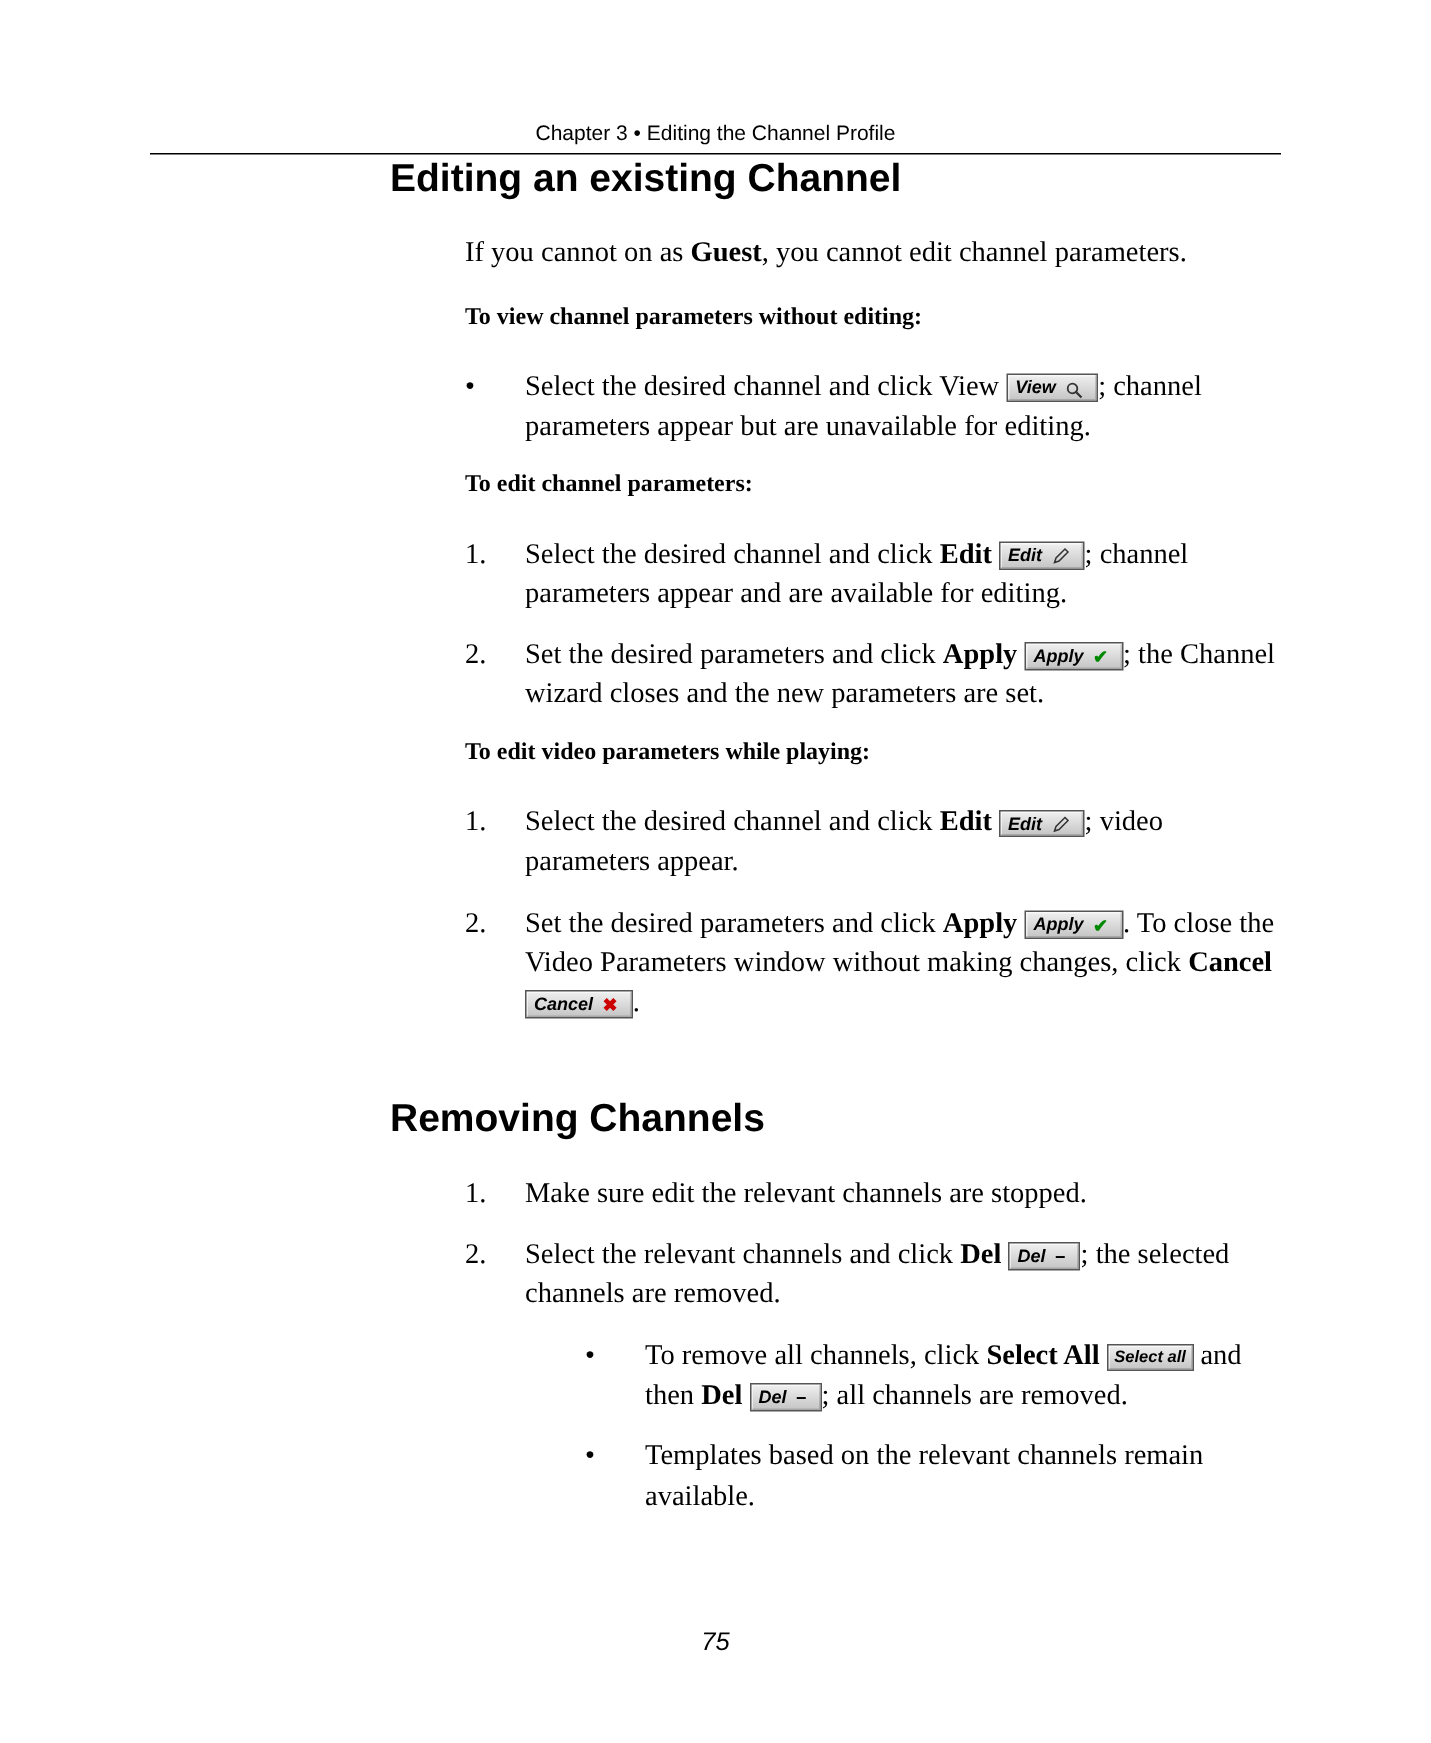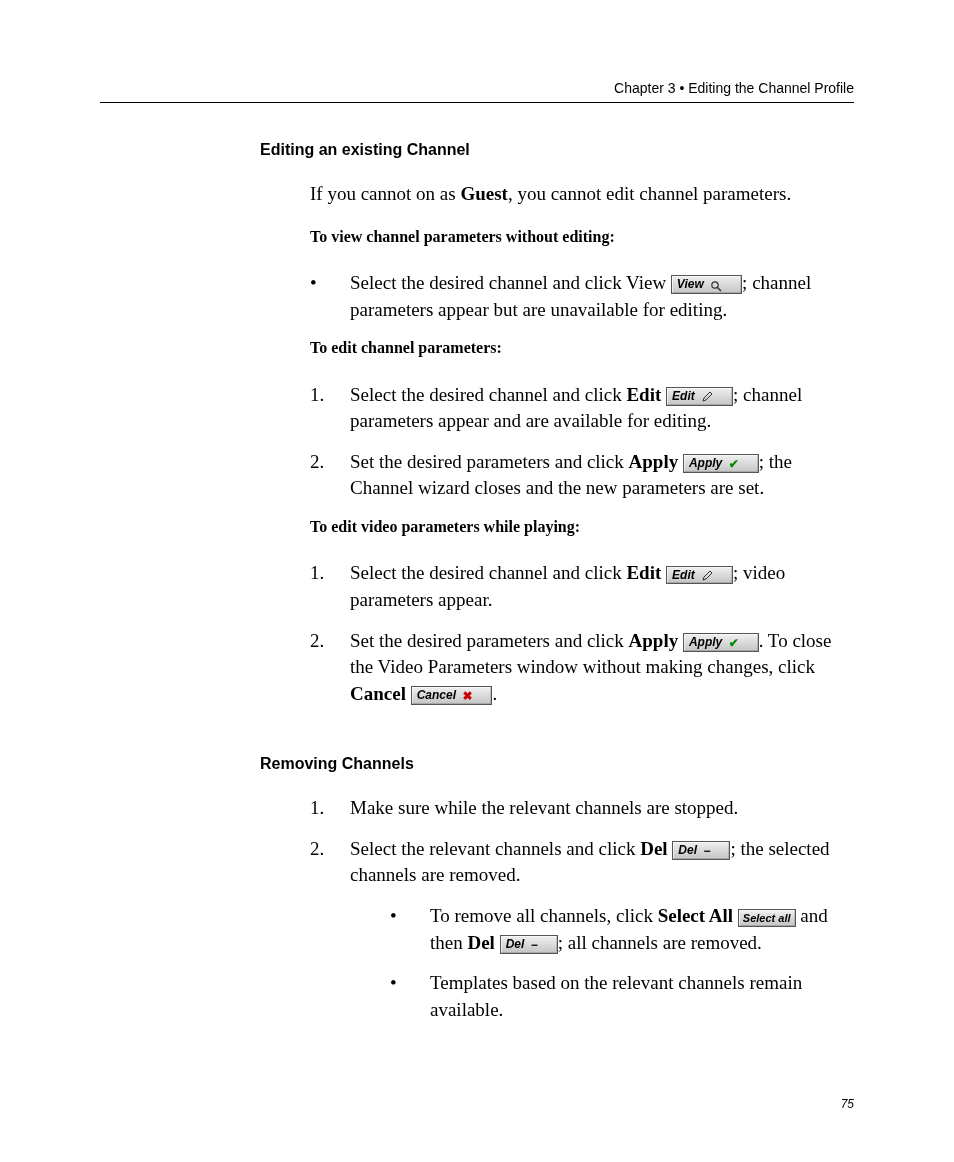--- a/index.html
+++ b/index.html
@@ -10,32 +10,31 @@
     color: #000000;
     width: 954px;
   }
   .page {
     padding: 80px 100px 40px 100px;
     box-sizing: border-box;
   }
   .header-line {
     font-family: Arial, Helvetica, sans-serif;
     font-size: 14px;
-    text-align: right;
+    text-align: center;
     padding-bottom: 6px;
     border-bottom: 1.5px solid #000;
-    margin-bottom: 38px;
   }
   .bullet-dot {
     font-family: Arial, sans-serif;
   }
   .h2 {
     font-family: Arial, Helvetica, sans-serif;
     font-weight: bold;
-    font-size: 16px;
+    font-size: 26px;
     margin-left: 160px;
     margin-top: 0;
     margin-bottom: 22px;
   }
   .body-block {
     margin-left: 210px;
     font-size: 19px;
     line-height: 1.4;
   }
   .para {
@@ -66,21 +65,21 @@
     font-weight: bold;
   }
   .btn {
     display: inline-block;
     font-family: Arial, Helvetica, sans-serif;
     font-size: 12px;
     font-style: italic;
     font-weight: bold;
     background: linear-gradient(#f0f0f0, #c4c4c4);
     border: 1px solid #555;
-    padding: 1px 19px 1px 5px;
+    padding: 1px 9px 1px 5px;
     vertical-align: middle;
     line-height: 14px;
     white-space: nowrap;
     box-shadow: inset -1px -1px 0 rgba(0,0,0,0.15), inset 1px 1px 0 rgba(255,255,255,0.6);
   }
   .btn .ico {
     display: inline-block;
     vertical-align: middle;
     margin-left: 3px;
   }
@@ -97,23 +96,23 @@
     color: #cc0000;
     font-weight: bold;
     font-style: normal;
   }
   .ico-minus {
     font-weight: bold;
     font-style: normal;
   }
   .page-num {
     font-family: Arial, Helvetica, sans-serif;
-    font-size: 12px;
+    font-size: 17px;
     font-style: italic;
-    text-align: right;
+    text-align: center;
     margin-top: 60px;
   }
   svg { vertical-align: middle; }
 </style>
 </head>
 <body>
 
 <div class="page">
 
   <div class="header-line">
@@ -203,21 +202,21 @@
     </div>
 
   </div>
 
   <div class="h2" style="margin-top:48px;">Removing Channels</div>
 
   <div class="body-block">
 
     <div class="list-item">
       <div class="list-marker">1.</div>
-      <div class="list-content">Make sure while the relevant channels are stopped.</div>
+      <div class="list-content">Make sure edit the relevant channels are stopped.</div>
     </div>
 
     <div class="list-item">
       <div class="list-marker">2.</div>
       <div class="list-content">
         <span>Select the relevant channels and click </span><span class="bold">Del</span>
         <span class="btn">
           <span>Del</span>
           <span class="ico ico-minus">−</span>
         </span><span>; the selected channels are removed.</span>

